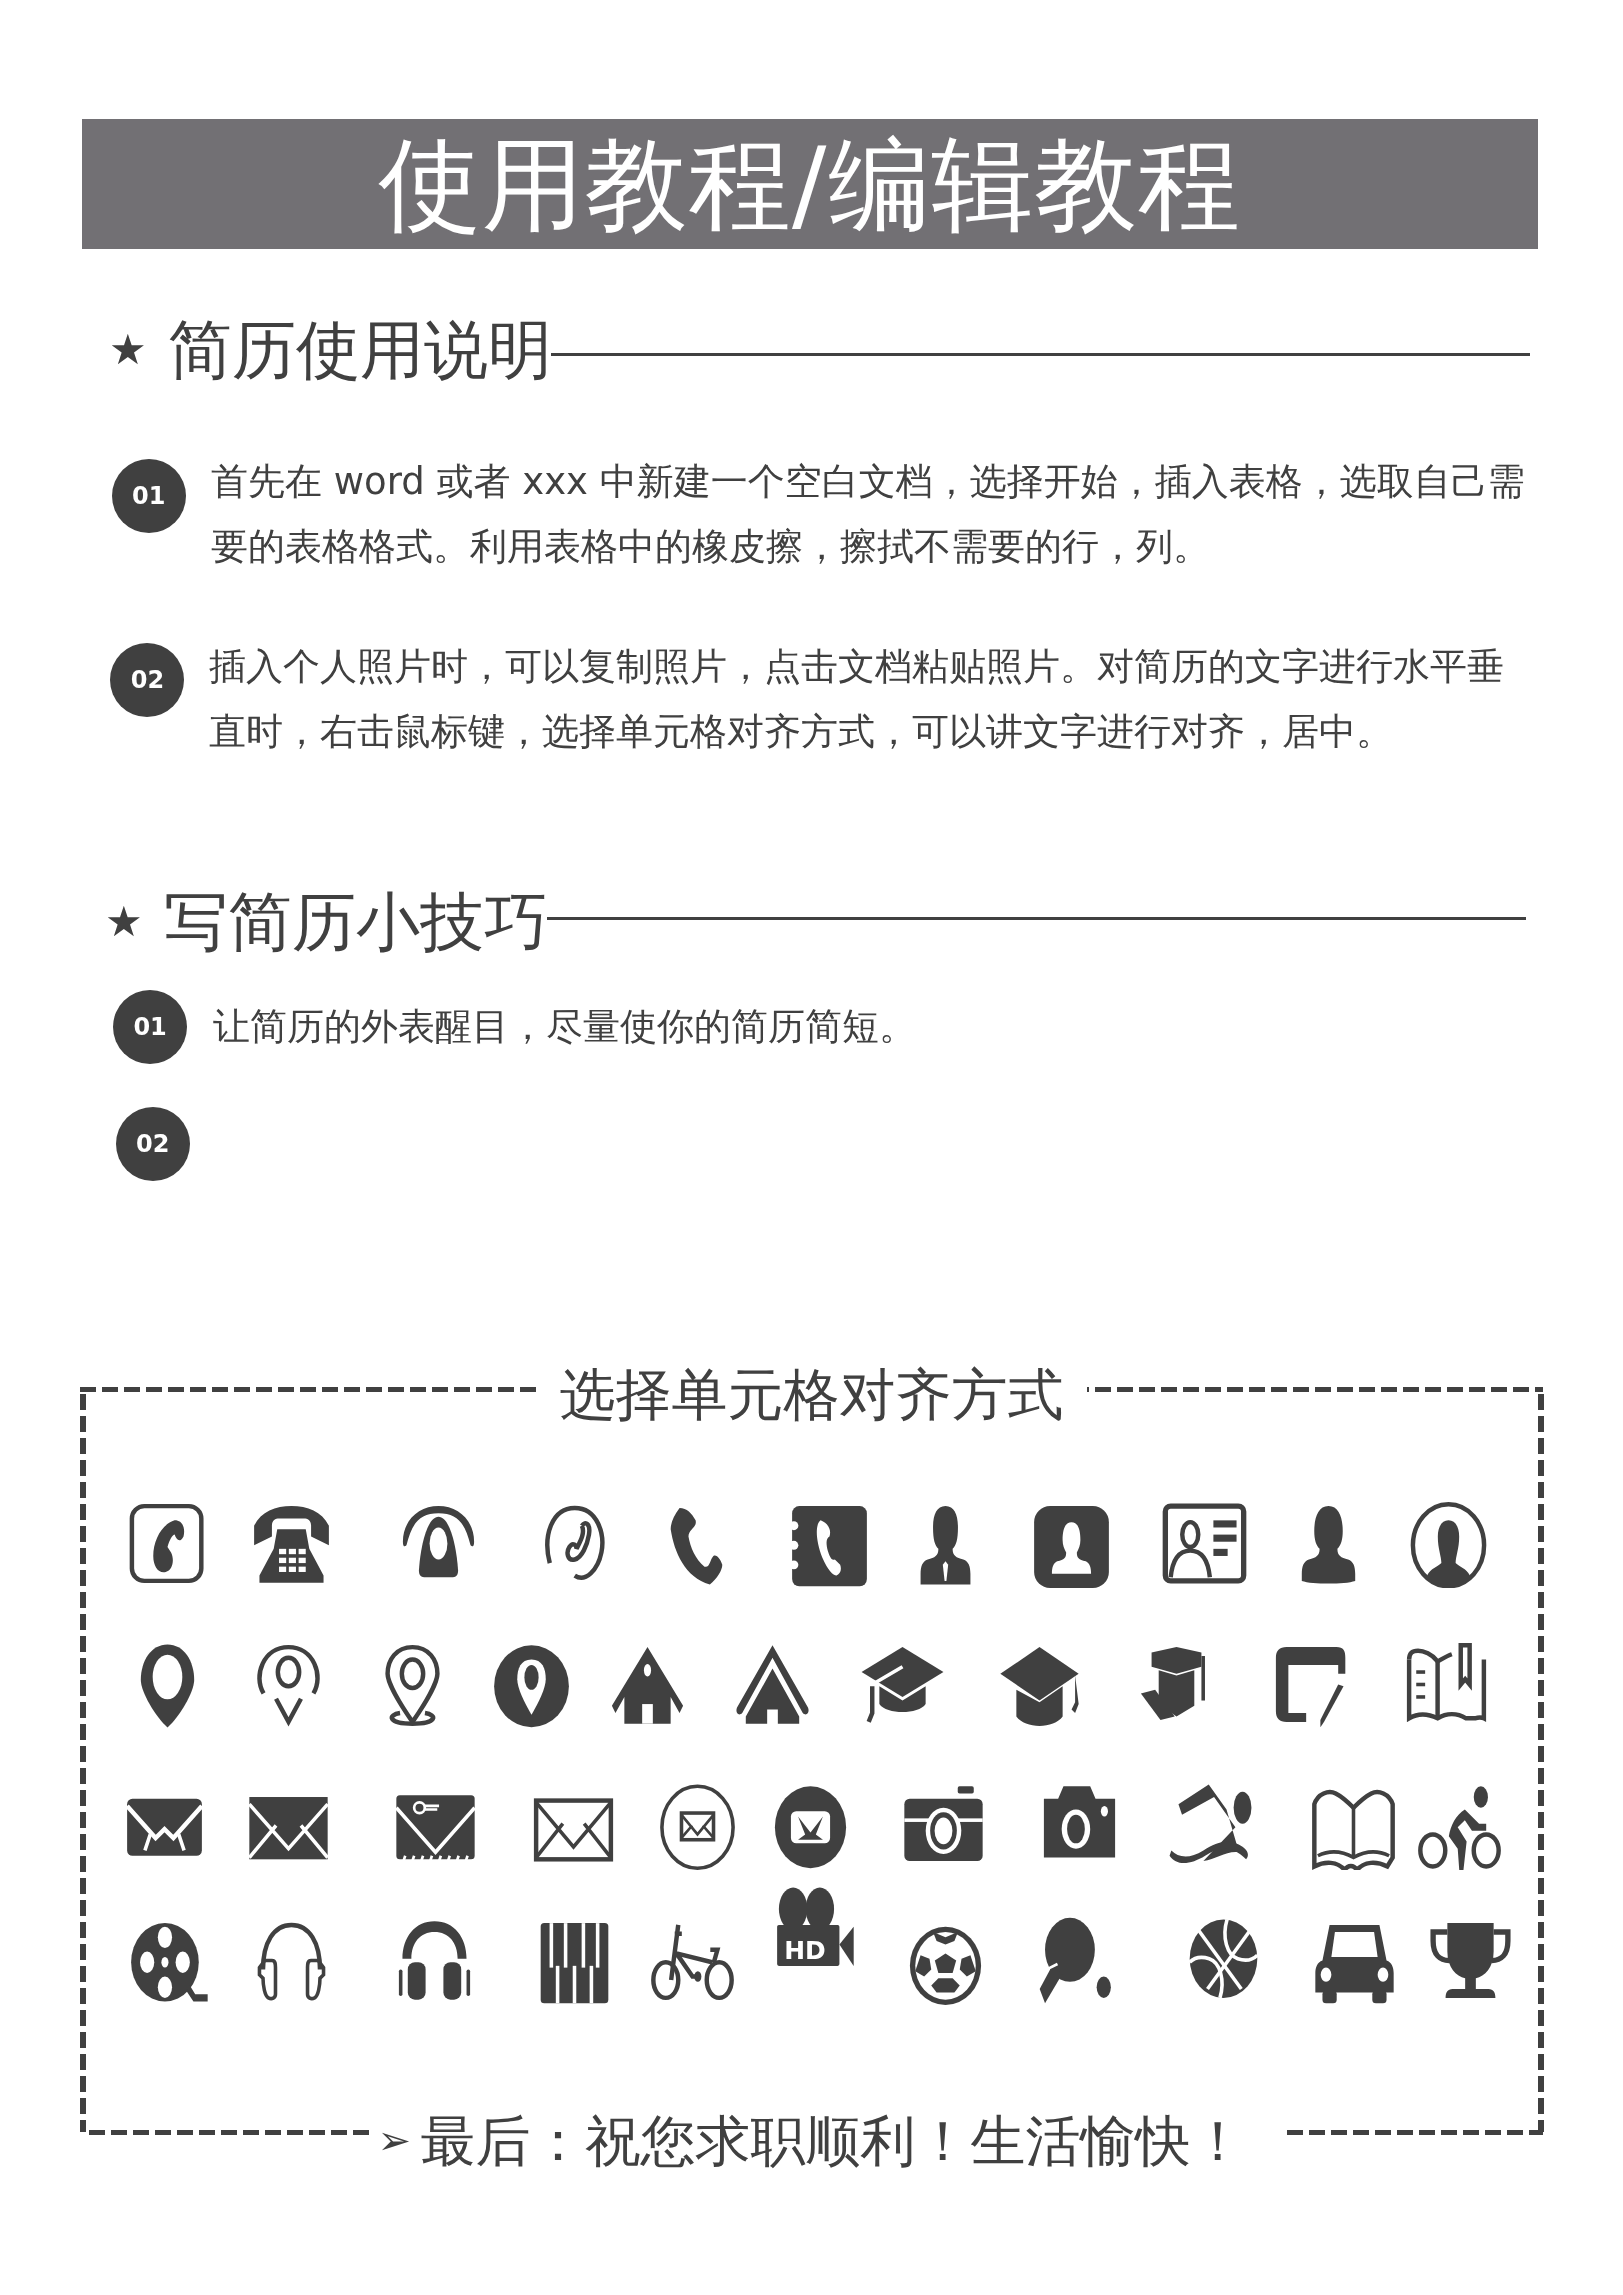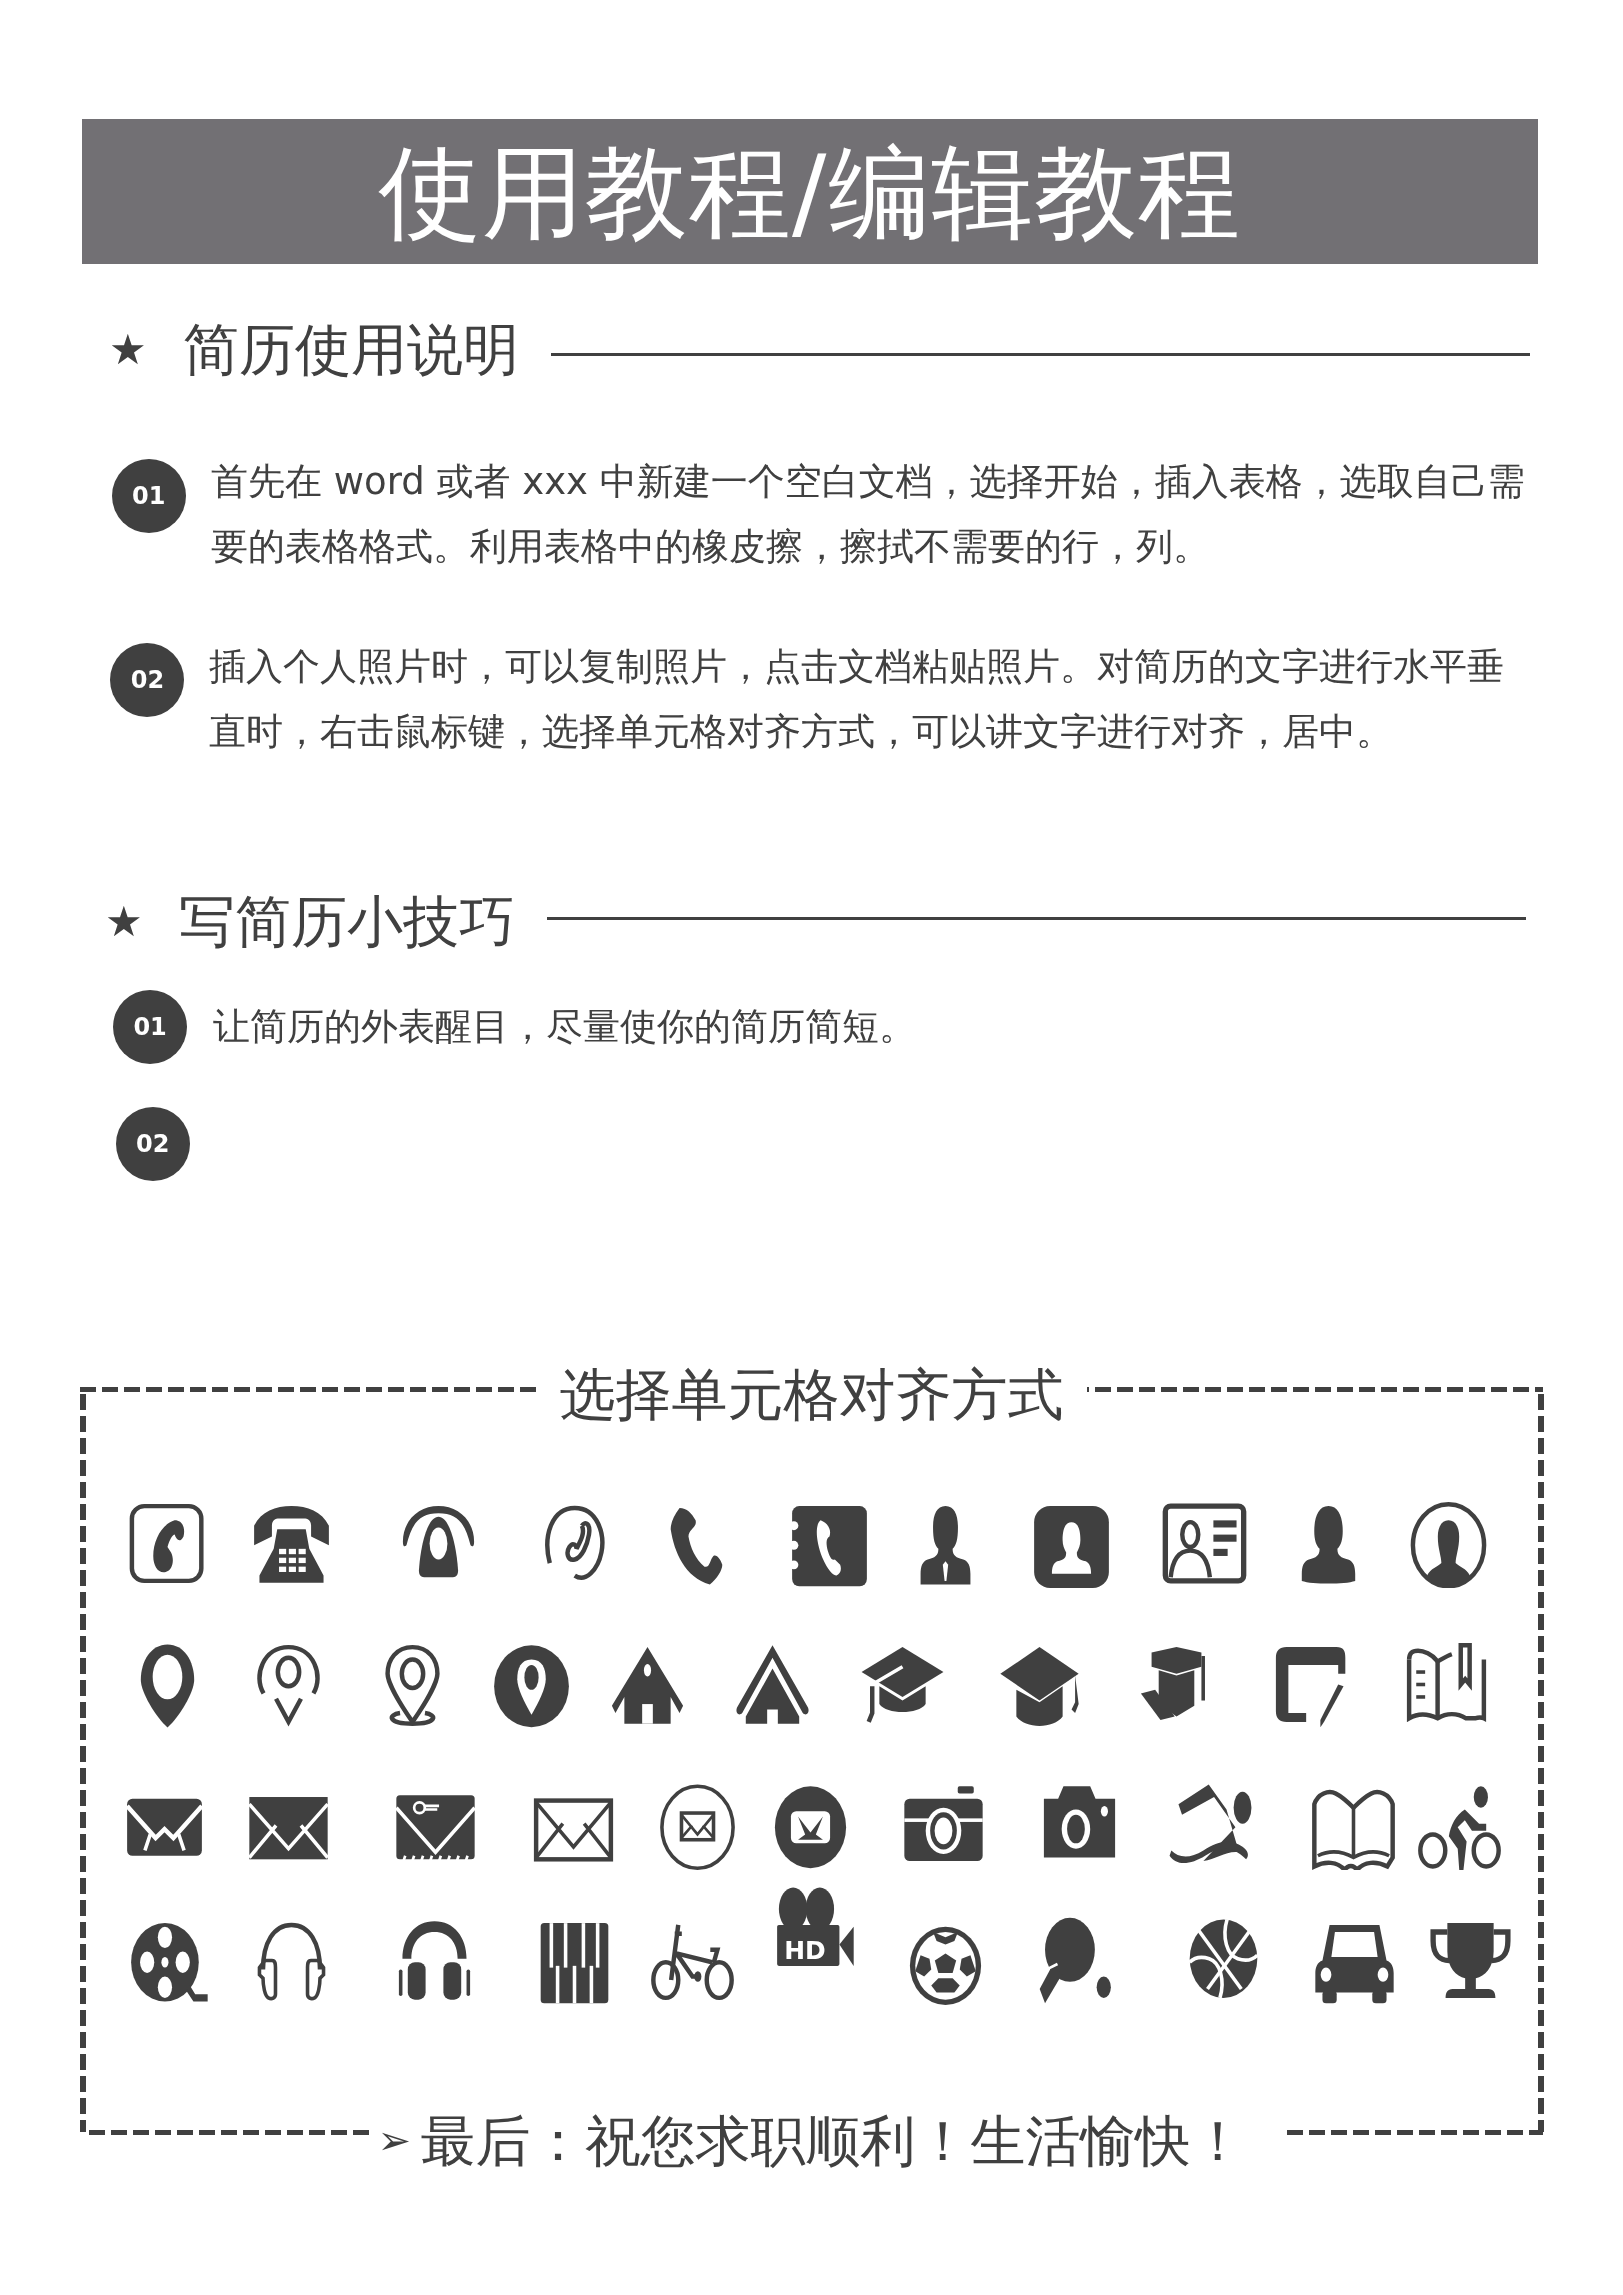--- a/index.html
+++ b/index.html
@@ -2,32 +2,32 @@
 <html style="font-size:11px"><head>
 <meta charset="utf-8">
 <style>
   html, body { margin: 0; padding: 0; background: #ffffff; }
   body {
     width: 1623px; height: 2295px; position: relative; overflow: hidden;
     font-family: "DejaVu Sans", "Liberation Sans", sans-serif;
     color: #404040;
   }
   .banner {
-    position: absolute; left: 82px; top: 119px; width: 1456px; height: 145px;
+    position: absolute; left: 82px; top: 119px; width: 1456px; height: 130px;
     background: #727074; display: flex; align-items: center; justify-content: center;
   }
   .banner-title {
     color: #ffffff; font-size: 102px; line-height: 1; letter-spacing: 1.4px;
     font-weight: normal; margin: 0; padding-top: 2.7px;
   }
   .section-head {
     position: absolute; left: 109px; height: 75px; display: flex; align-items: center;
   }
   .section-head .star { font-size: 42px; color: #404040; width: 48px; line-height: 1; }
-  .section-head .title { font-size: 56px; color: #404040; margin-left: 26px; white-space: nowrap; line-height: 1; }
+  .section-head .title { font-size: 64px; color: #404040; margin-left: 11px; white-space: nowrap; line-height: 1; }
   .section-line { position: absolute; height: 2.7px; background: #404040; }
   .item { position: absolute; left: 109px; width: 1418px; }
   .badge {
     position: absolute; width: 74px; height: 74px; border-radius: 50%;
     background: #404040; color: #ffffff; font-weight: bold; font-size: 24px;
     display: flex; align-items: center; justify-content: center;
     font-family: "DejaVu Sans", sans-serif;
   }
   .item-text {
     position: absolute; left: 101px; font-size: 37px; line-height: 65px; color: #404040;

